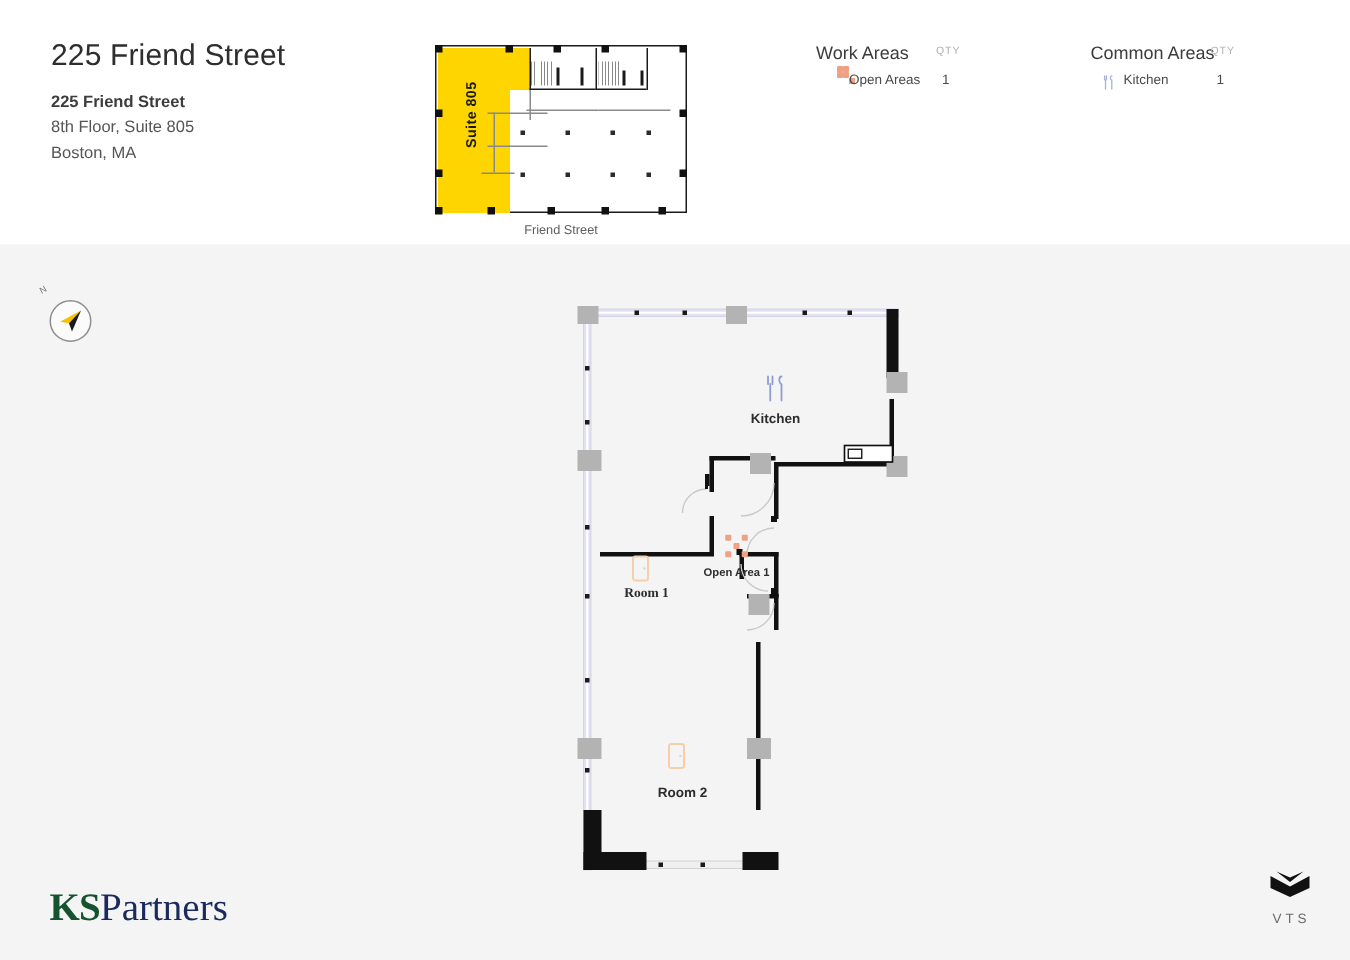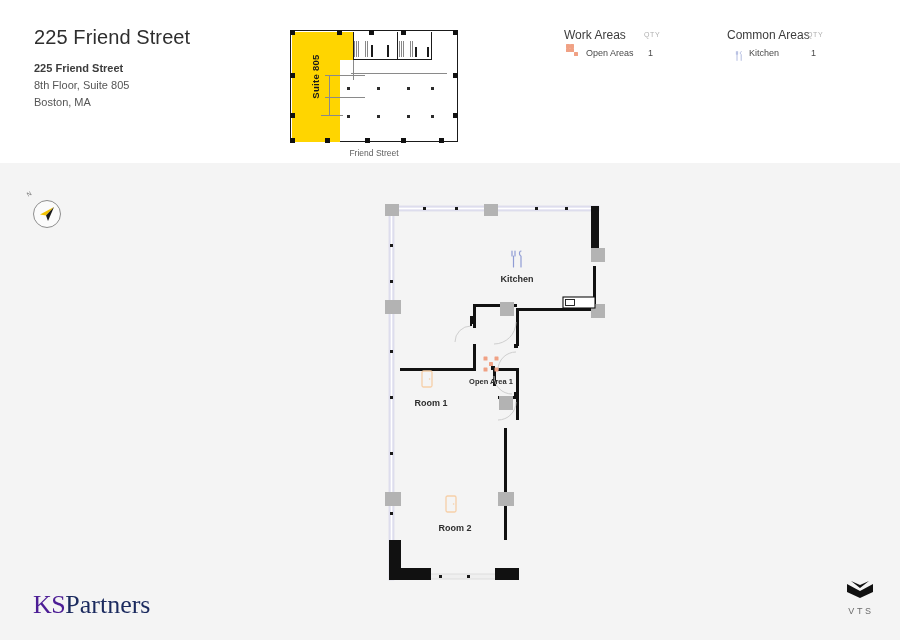--- a/index.html
+++ b/index.html
@@ -122,21 +122,21 @@
     text-align: center;
     font-size: 8.5px;
     color: #5e5e5e;
   }
 
   
   .legend-group {
     position: absolute;
     top: 28px;
   }
-  #legend-work { left: 564px; width: 160px; }
+  #legend-work { left: 544px; width: 160px; text-align: right; }
   #legend-common { left: 727px; width: 160px; }
 
   .legend-head {
     position: relative;
     height: 18px;
   }
   .legend-title {
     position: absolute;
     left: 0; top: 0;
     font-size: 12px;
@@ -258,22 +258,22 @@
   
   #ks-logo {
     position: absolute;
     left: 33px; top: 592px;
     font-family: "Liberation Serif", serif;
     font-size: 26px;
     line-height: 1;
     white-space: nowrap;
   }
   #ks-logo .ks {
-    color: #4c1d95;
-    font-weight: normal;
+    color: #14532d;
+    font-weight: bold;
     letter-spacing: -0.5px;
   }
   #ks-logo .partners {
     color: #1b2a5e;
     font-weight: normal;
   }
 
   #vts-logo {
     position: absolute;
     left: 838px; top: 580px;
@@ -507,21 +507,21 @@
   </svg>
 </div>
 <div class="plan-label small" style="left:451px; top:377px; width:80px;">Open Area 1</div>
 
 <div class="plan-icon" style="left:421px; top:370px;">
   <svg width="12" height="18" viewBox="0 0 12 18">
     <rect x="1" y="1" width="10" height="16" rx="1.5" fill="none" stroke="#f6cfa8" stroke-width="1.3"></rect>
     <circle cx="8.6" cy="9" r="0.8" fill="#f6cfa8"></circle>
   </svg>
 </div>
-<div class="plan-label" style="left:391px; top:398px; width:80px;">Room 1</div>
+<div class="plan-label" style="left:391px; top:390px; width:80px;font-family:Liberation Serif, serif;">Room 1</div>
 
 <div class="plan-icon" style="left:445px; top:495px;">
   <svg width="12" height="18" viewBox="0 0 12 18">
     <rect x="1" y="1" width="10" height="16" rx="1.5" fill="none" stroke="#f6cfa8" stroke-width="1.3"></rect>
     <circle cx="8.6" cy="9" r="0.8" fill="#f6cfa8"></circle>
   </svg>
 </div>
 <div class="plan-label" style="left:415px; top:523px; width:80px;">Room 2</div>
 
 <div id="ks-logo">

